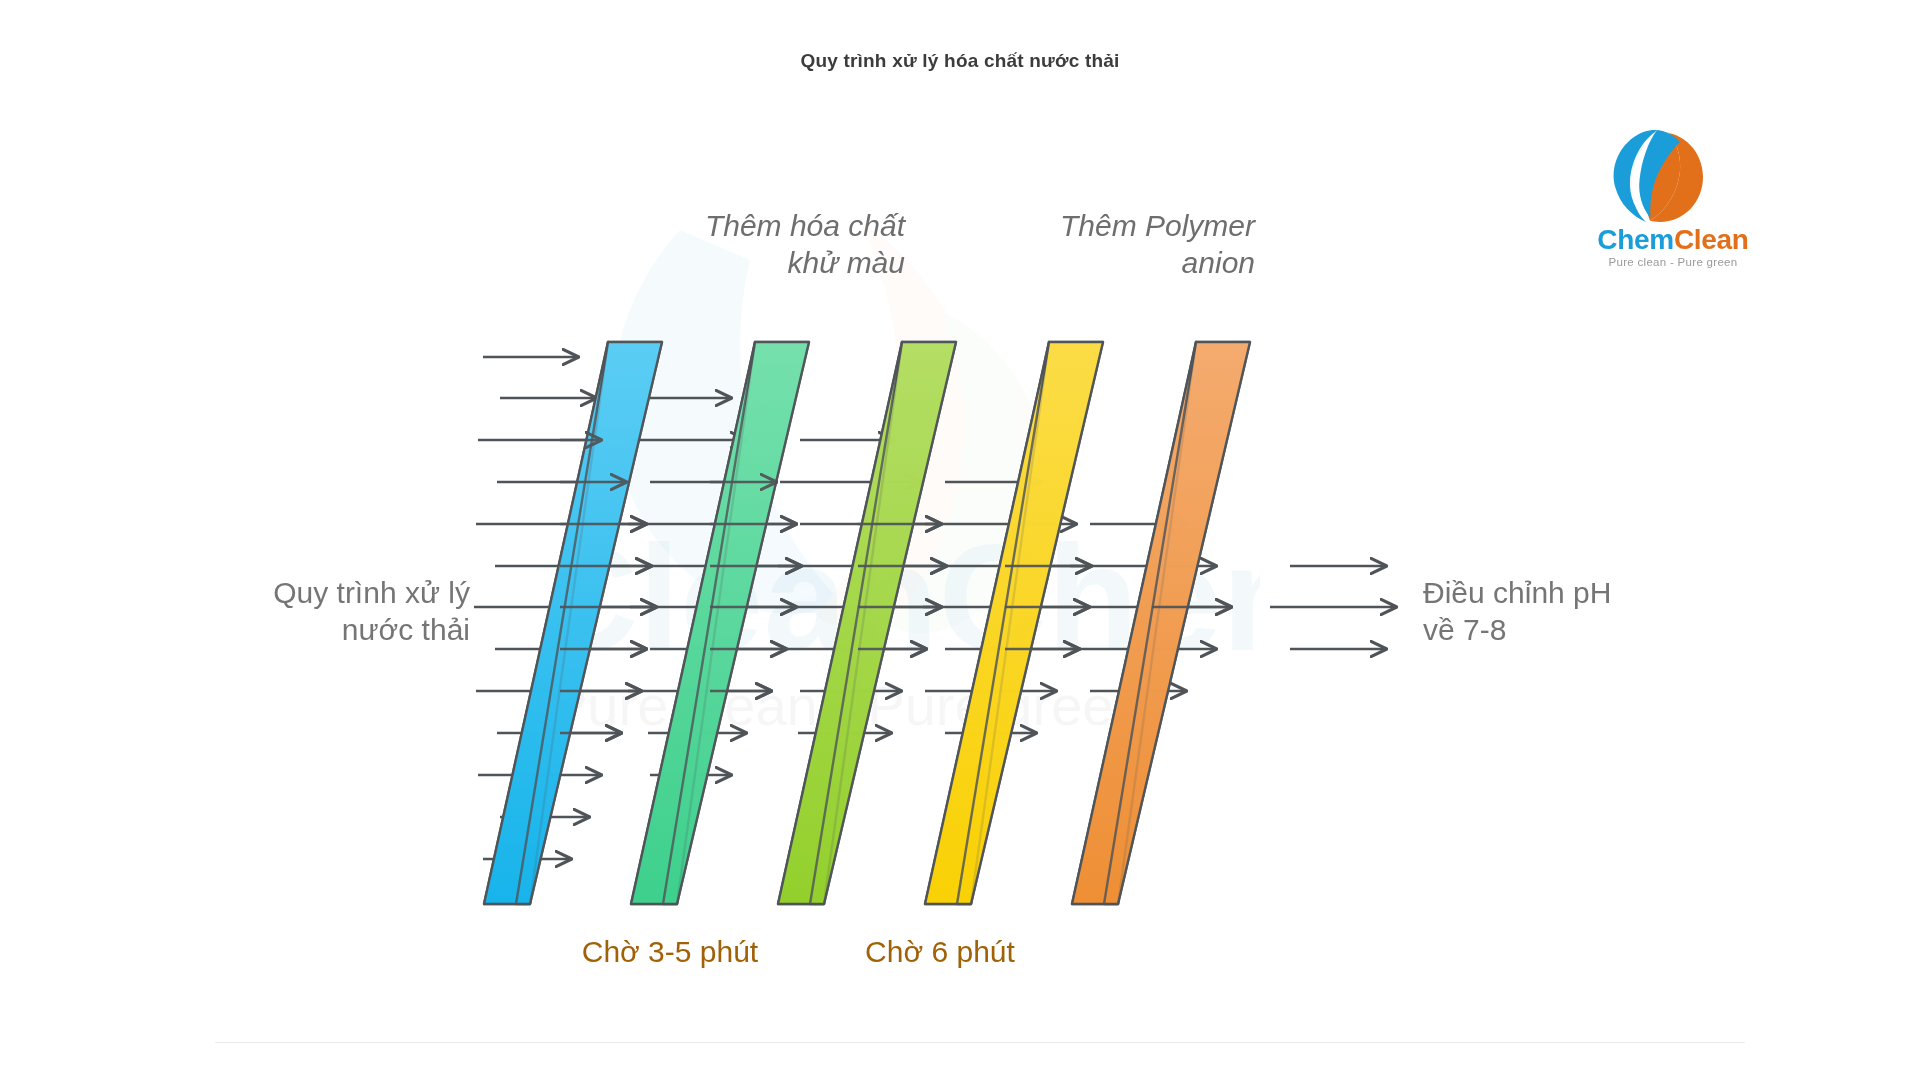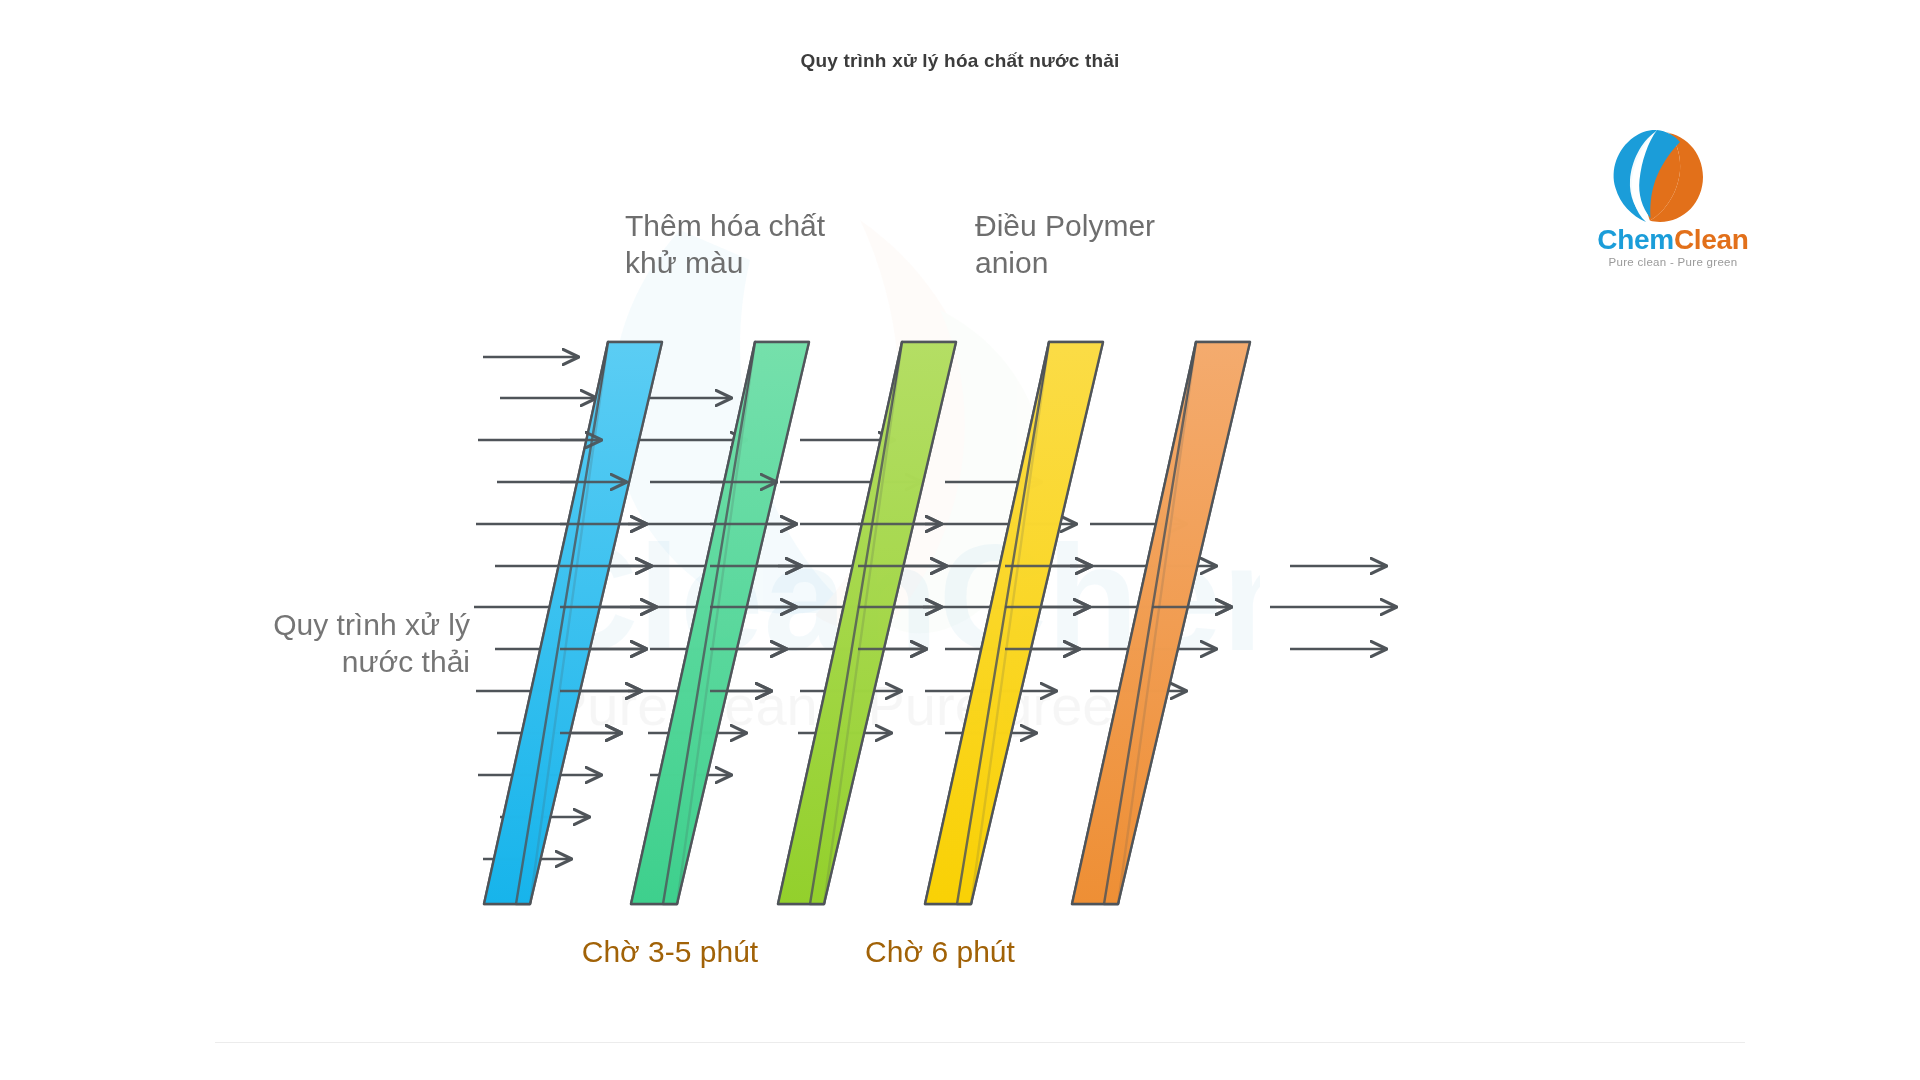--- a/index.html
+++ b/index.html
@@ -12,23 +12,24 @@
   }
   #stage{position:absolute;left:0;top:0;width:1920px;height:1080px;}
   .diagram-title{
     position:absolute;top:50px;left:0;width:1920px;
     text-align:center;
     font-size:19px;font-weight:bold;color:#3c3c3c;
     letter-spacing:.2px;
   }
   svg.flow{position:absolute;left:0;top:0;width:1920px;height:1080px;}
   .cap-label{
-    position:absolute;text-align:left;
+    position:absolute;text-align:right;
     font-size:30px;color:#6e6e6e;line-height:1.22;
     white-space:pre-line;
+    font-style:italic;
   }
   .side-label{position:absolute;font-size:30px;color:#757575;line-height:1.22;white-space:pre-line;}
   .bottom-label{position:absolute;font-size:30px;color:#a16207;text-align:center;}
   .logo{position:absolute;left:1578px;top:128px;width:190px;height:140px;}
   .logo-mark{position:absolute;left:30px;top:0px;width:100px;height:98px;}
   .logo-word{
     position:absolute;left:0;top:96px;width:190px;
     text-align:center;font-size:28px;font-weight:bold;letter-spacing:-.3px;
   }
   .logo-word .c1{color:#1b9dd9;}
@@ -204,26 +205,28 @@
       <path d="M1005,649 L1078,649"></path>
 
       <path d="M1152,607 L1230,607"></path>
     </g>
   </svg>
 
 
   <div class="cap-label" style="left:625px;top:208px;width:280px;">Thêm hóa chất
 khử màu</div>
 
-  <div class="cap-label" style="left:975px;top:208px;width:280px;">Điều Polymer
+  <div class="cap-label" style="left:975px;top:208px;width:280px;">Thêm Polymer
 anion</div>
 
-  <div class="side-label" style="left:170px;top:575px;width:300px;text-align:right;margin-top:32px;">Quy trình xử lý
+  <div class="side-label" style="left:170px;top:575px;width:300px;text-align:right;">Quy trình xử lý
 nước thải</div>
 
+  <div class="side-label" style="left:1423px;top:575px;width:330px;text-align:left;">Điều chỉnh pH
+về 7-8</div>
 
   <div class="bottom-label" style="left:520px;top:935px;width:300px;">Chờ 3-5 phút</div>
 
   <div class="bottom-label" style="left:790px;top:935px;width:300px;">Chờ 6 phút</div>
 
   <div class="logo">
     <svg class="logo-mark" viewBox="0 0 100 98">
       <path d="M52 4 C76 4 95 24 95 49 C95 74 76 94 52 94 C48 94 45 93.5 42 92.8
                C58 83 70 64 72 43 C73 31 70 16 62 5 C58.5 4.3 55 4 52 4 Z" fill="#e2701a"></path>
       <path d="M62 5 C70 16 73 31 72 43 C70 64 58 83 42 92.8 C40 88 38 80 38.5 70

